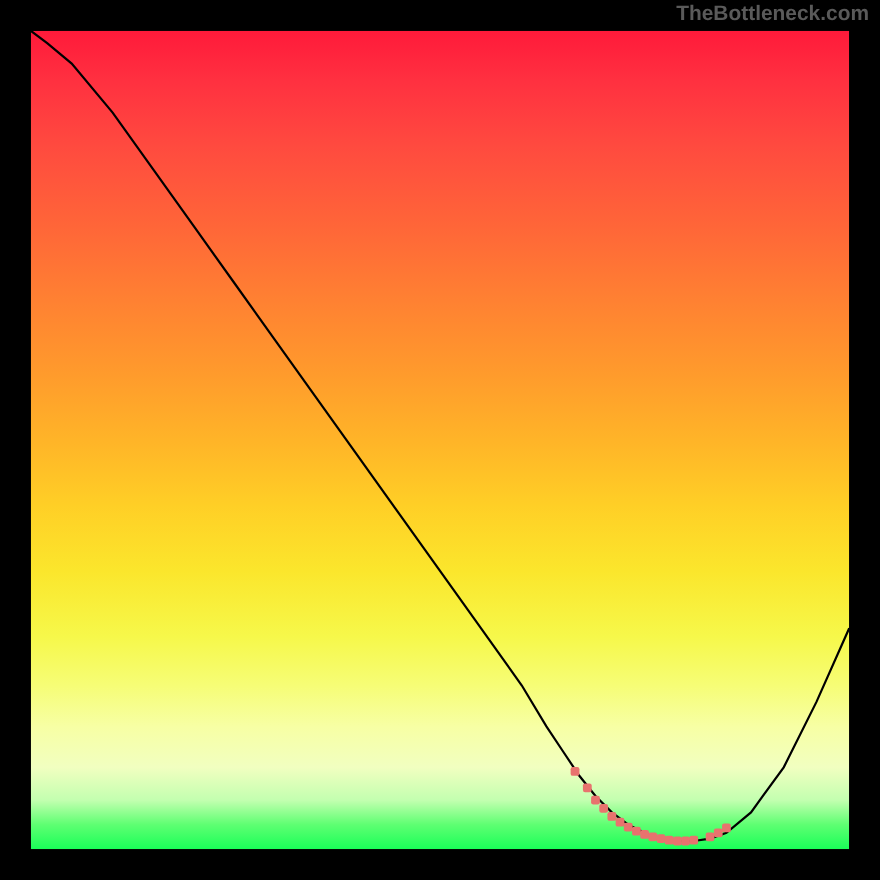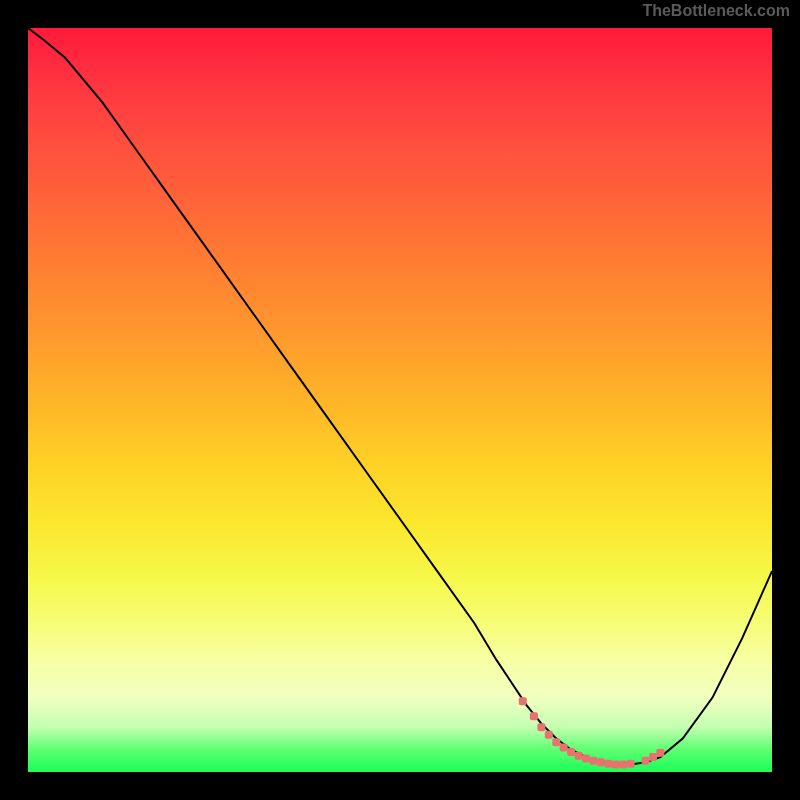--- a/index.html
+++ b/index.html
@@ -9,21 +9,21 @@
     background: #000;
     position: relative;
     font-family: Arial, sans-serif;
     overflow: hidden;
   }
   .watermark {
     position: absolute;
     top: 2px;
     right: 10px;
     color: #5a5a5a;
-    font-size: 16px;
+    font-size: 19px;
     font-weight: bold;
     z-index: 10;
   }
   .plot-area {
     position: absolute;
     top: 28px;
     left: 28px;
     width: 744px;
     height: 744px;
     overflow: hidden;

